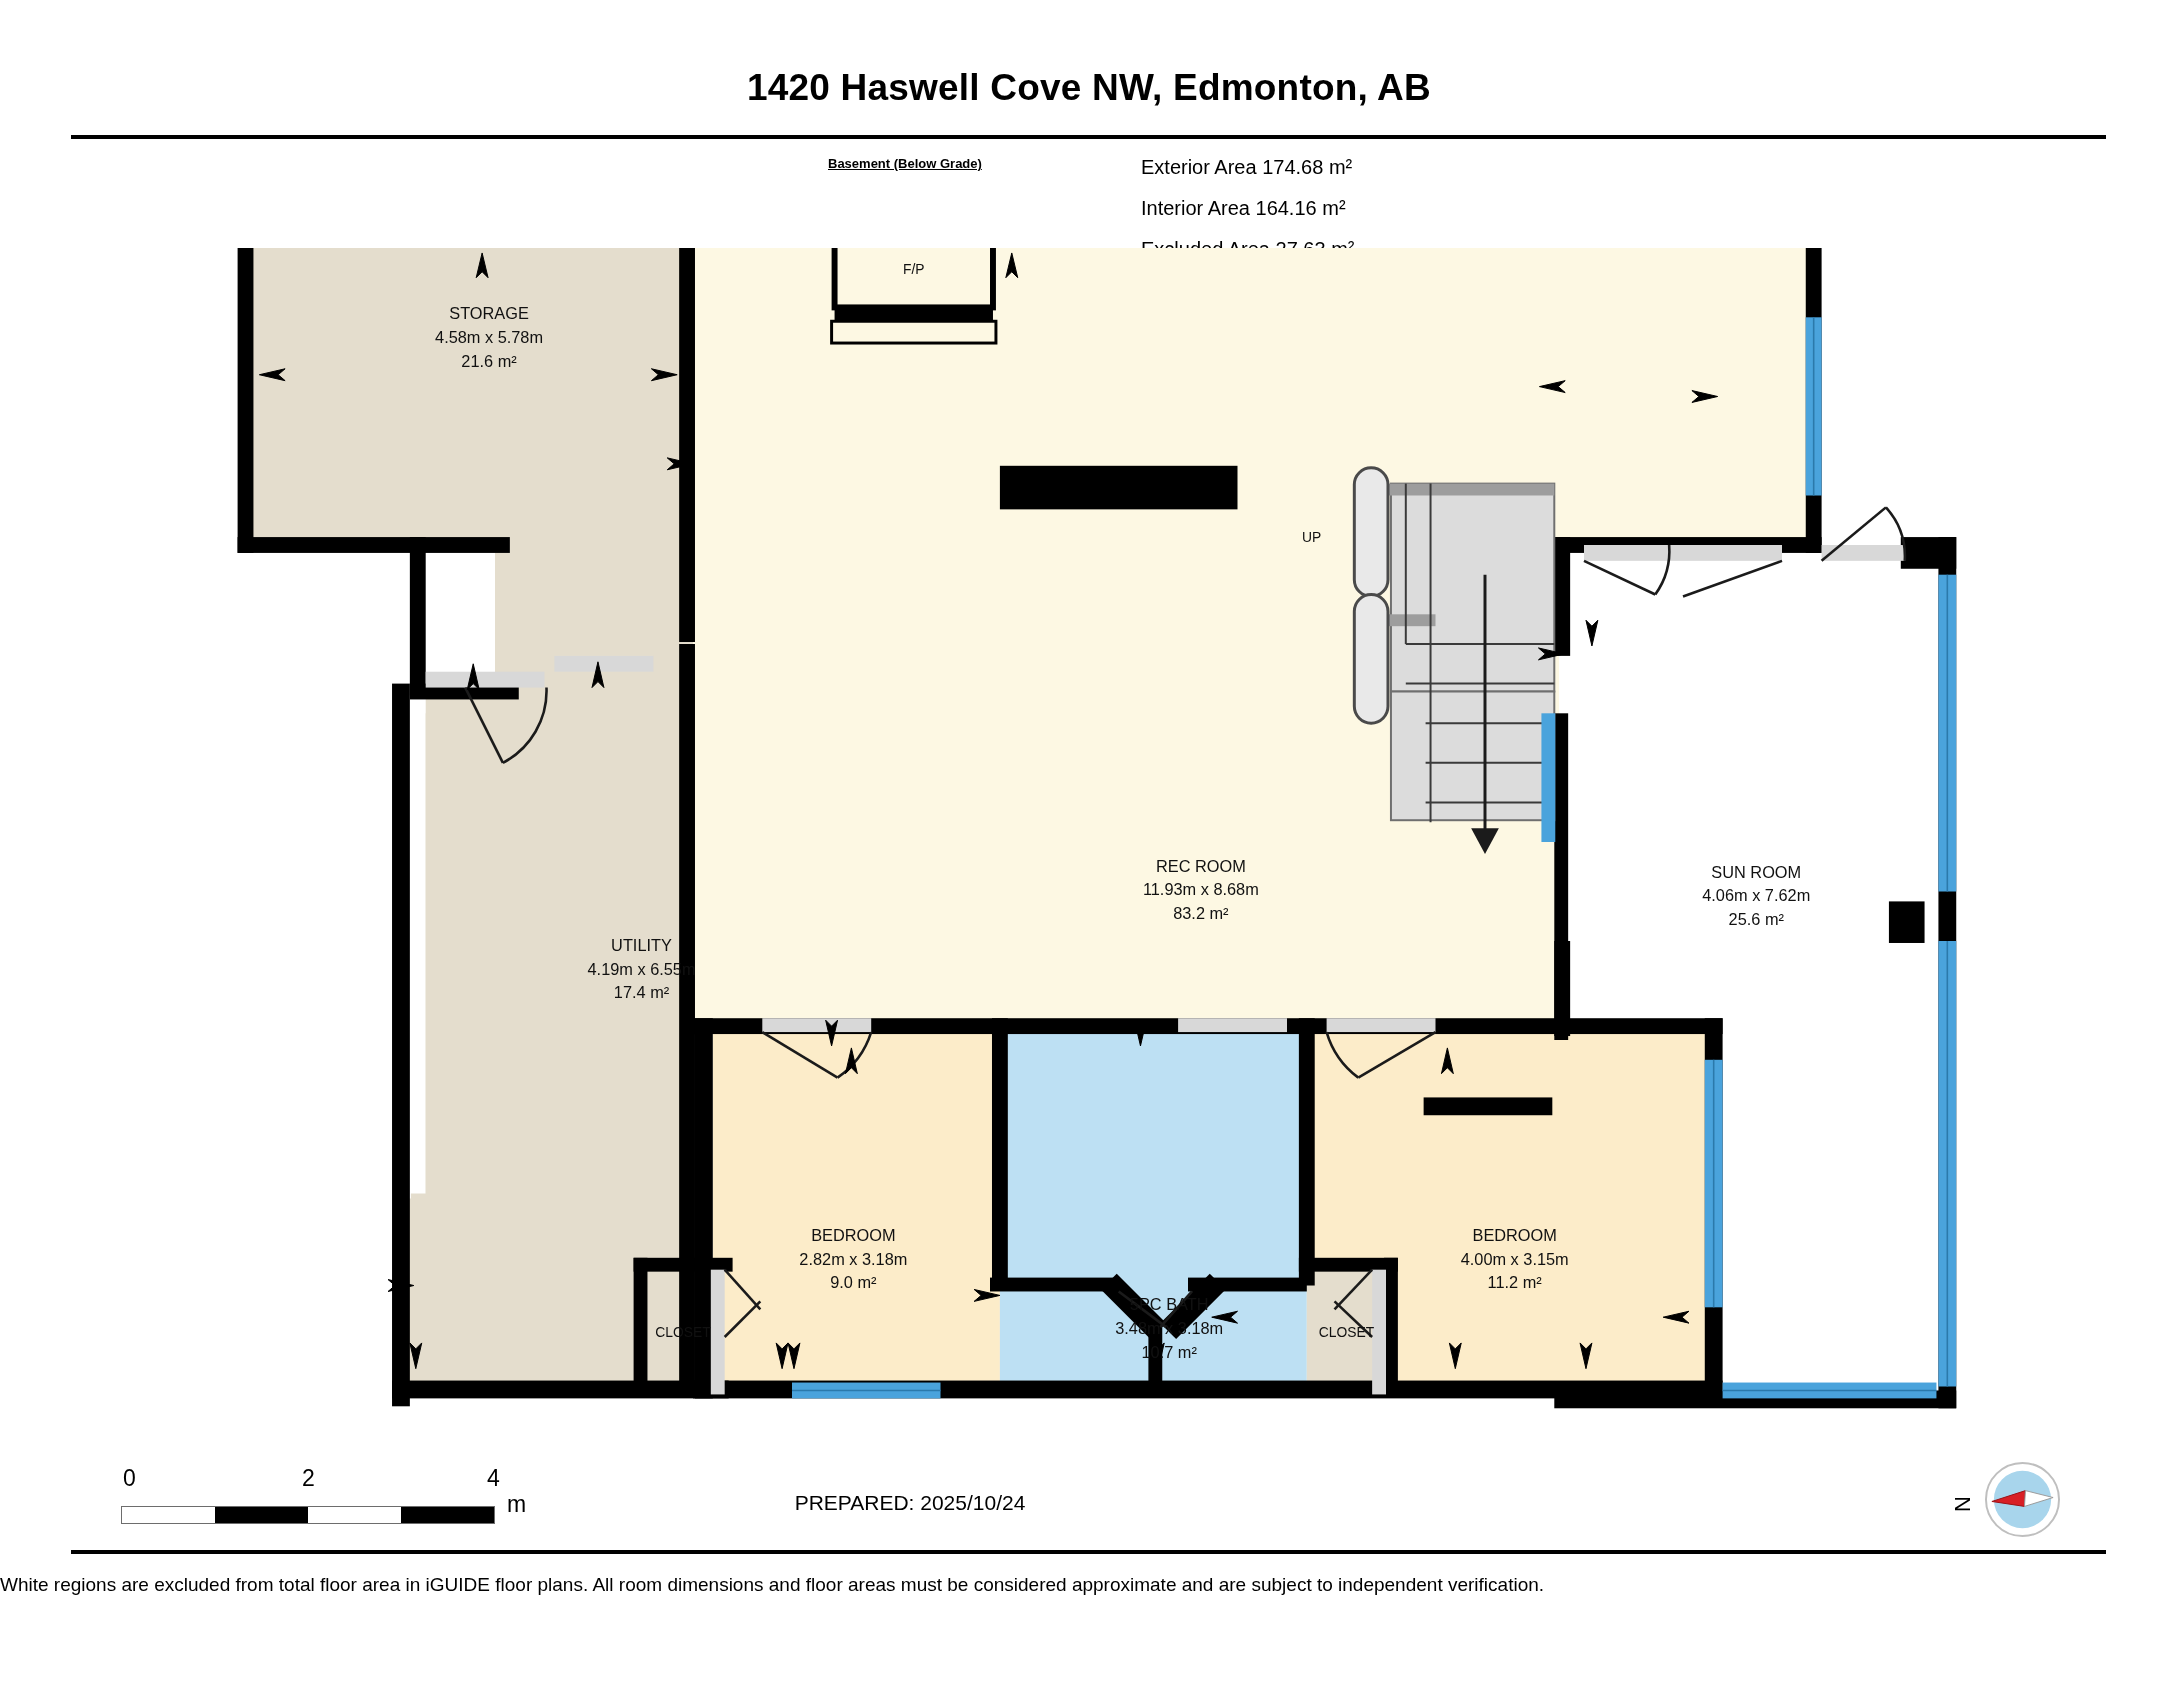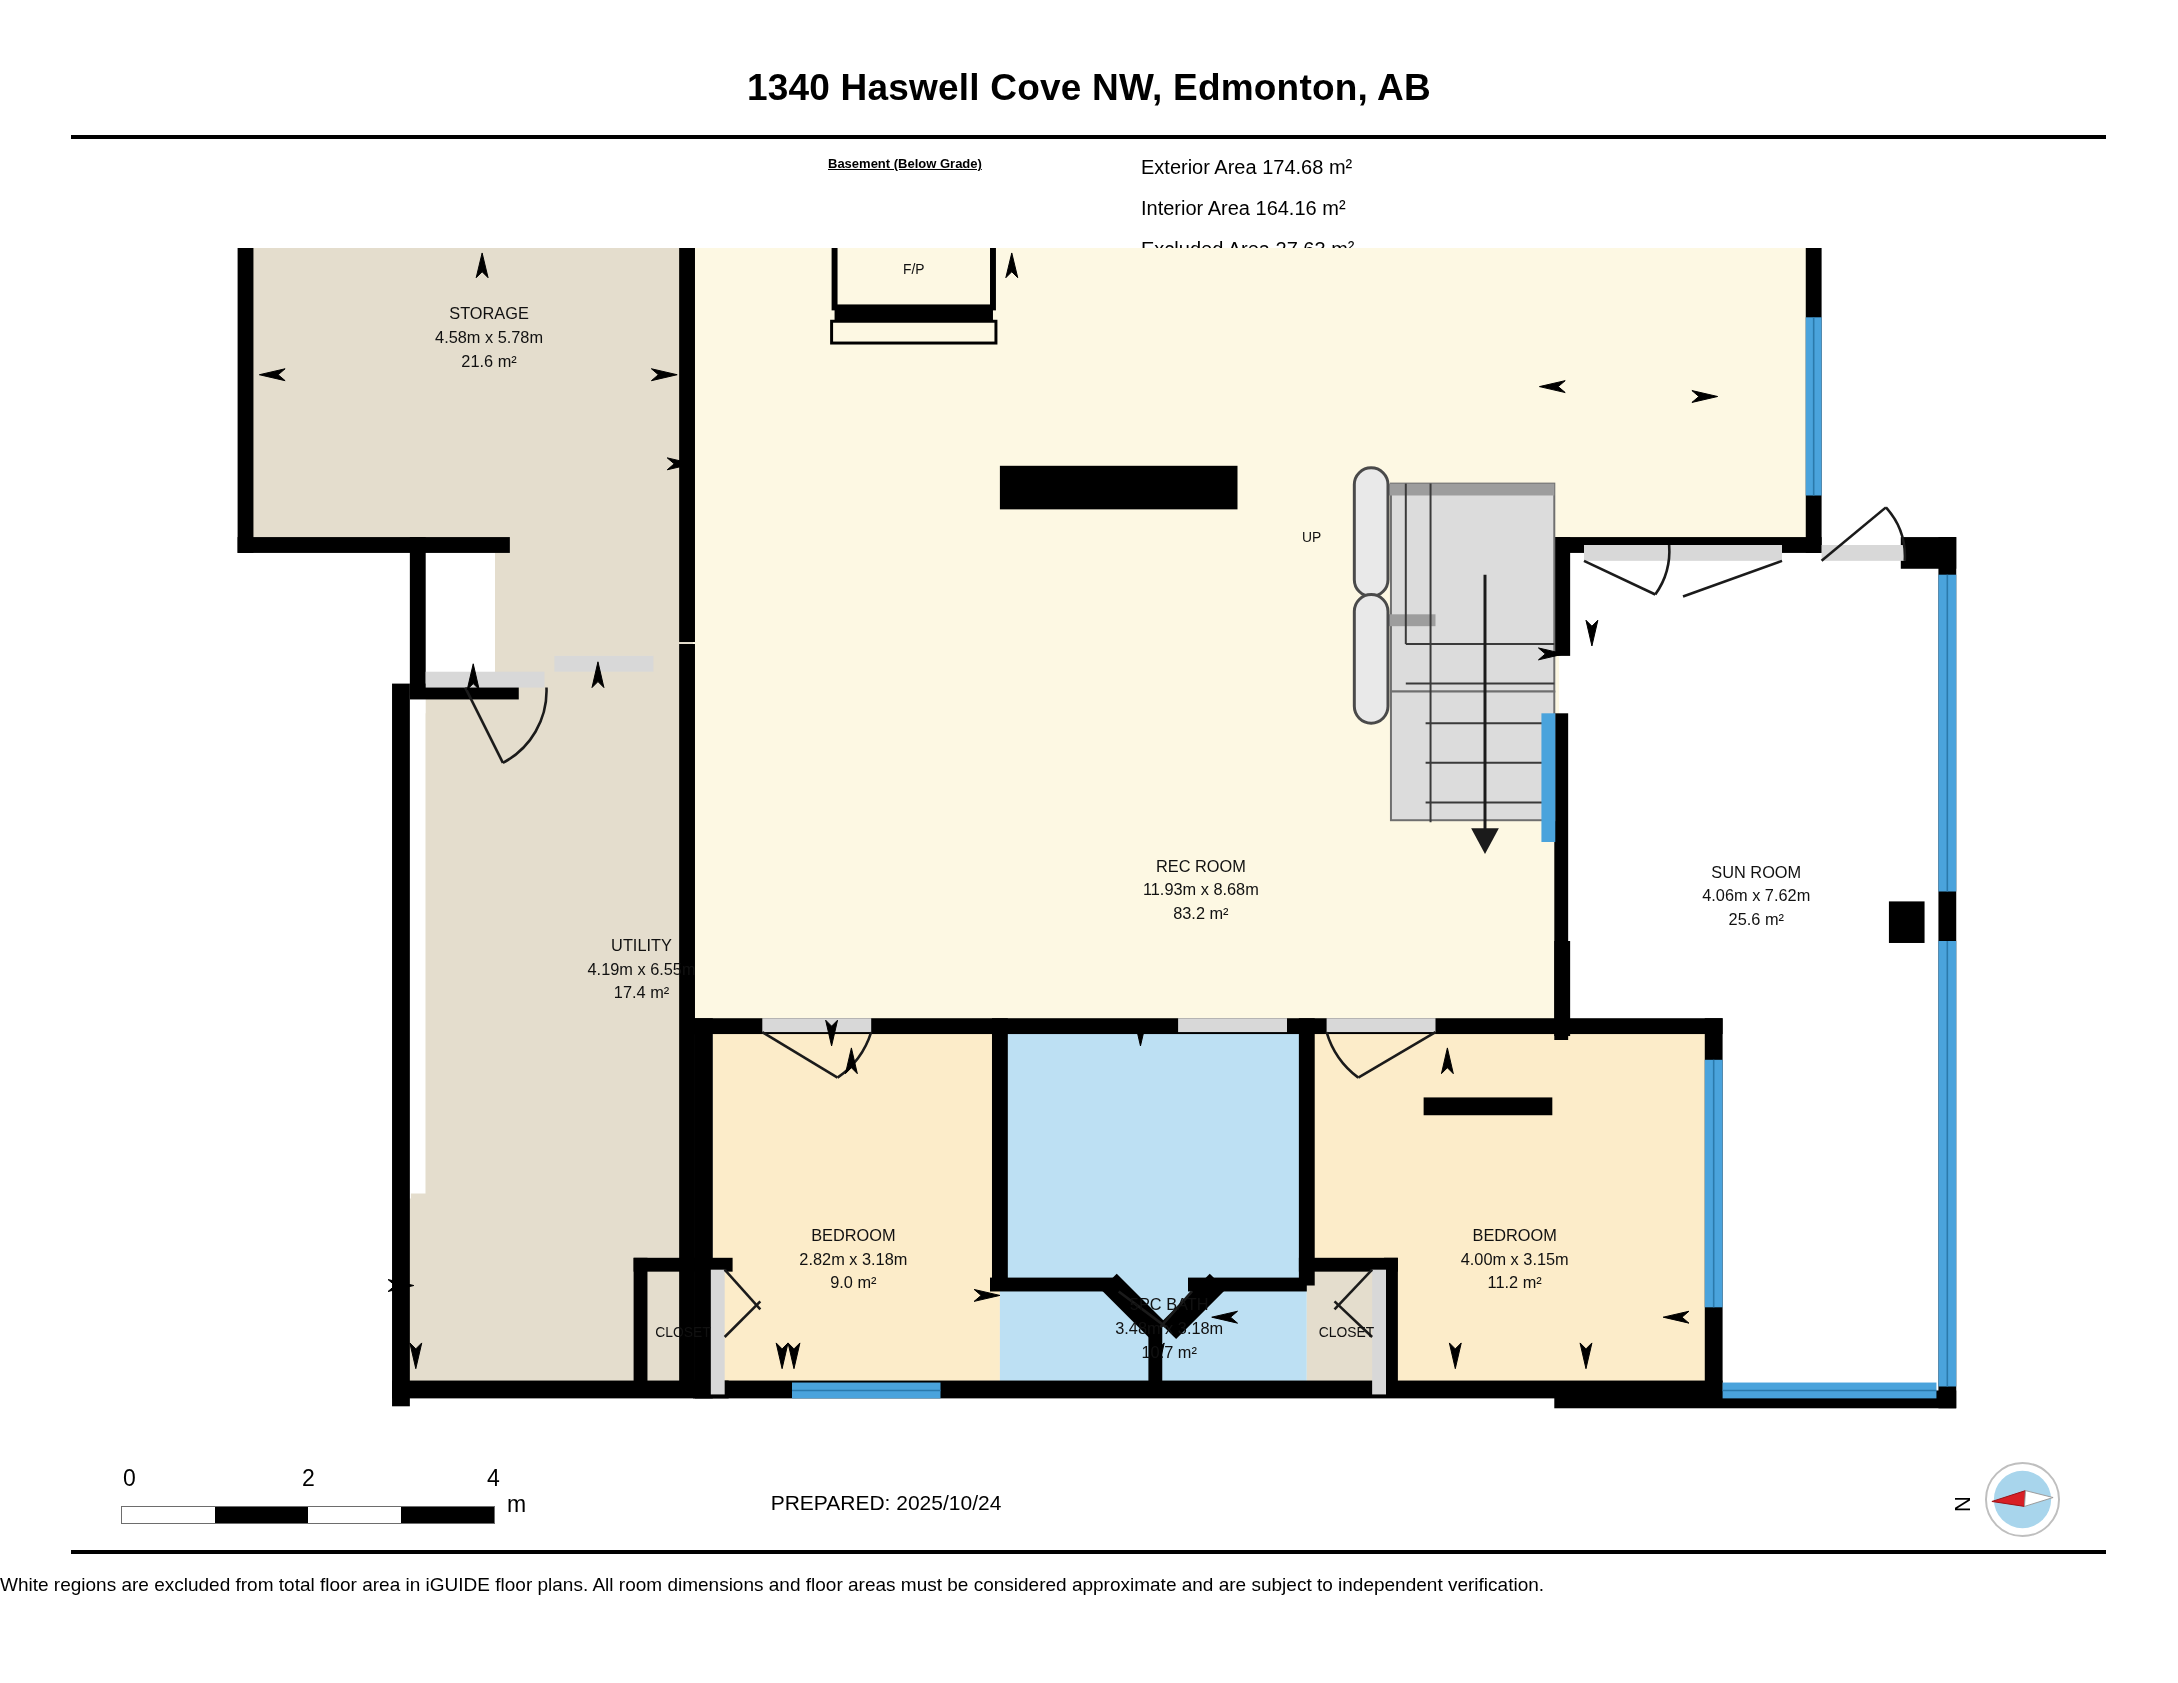--- a/index.html
+++ b/index.html
@@ -31,21 +31,21 @@
   #scale-bar{position:absolute;left:121px;top:1506px;width:374px;height:18px;
     border:1px solid #6d6d6d;box-sizing:border-box;display:flex;}
   .scale-seg{flex:1 1 25%;}
   .scale-seg.dark{background:#000;}
   .scale-seg.light{background:#fff;}
   .scale-tick{position:absolute;font-size:23px;top:1465px;}
   #scale-tick-0{left:123px;}
   #scale-tick-2{left:302px;}
   #scale-tick-4{left:487px;}
   #scale-unit{position:absolute;left:507px;top:1491px;font-size:23px;}
-  #prepared-date{position:absolute;left:0;top:1491px;width:1772px;text-align:center;font-size:21px;}
+  #prepared-date{position:absolute;left:0;top:1491px;width:1772px;text-align:center;font-size:21px;padding-left:24px;}
 
   #compass{position:absolute;left:1984px;top:1461px;width:77px;height:77px;}
   #compass-label{position:absolute;left:1955px;top:1491px;font-size:22px;
     transform:rotate(-90deg);transform-origin:center;}
 
   #footer-rule{position:absolute;left:71px;top:1550px;width:2035px;height:4px;background:#000;}
   #disclaimer{position:absolute;left:0;top:1574px;width:2178px;text-align:left;font-size:19px;}
 
   
   #floorplan{position:absolute;left:0;top:248px;width:2040px;height:1188px;}
@@ -57,21 +57,21 @@
   .rm-dim{font-size:16.5px;}
   .rm-area{font-size:16.5px;}
   .tiny-label{font-size:14px;text-anchor:middle;fill:#111;
     font-family:"Liberation Sans","DejaVu Sans",sans-serif;}
 </style>
 </head>
 <body>
 
 <div class="page">
 
-  <div id="plan-title">1340 Haswell Cove NW, Edmonton, AB</div>
+  <div id="plan-title">1420 Haswell Cove NW, Edmonton, AB</div>
   <div id="header-rule"></div>
 
   <div id="level-label">Basement (Below Grade)</div>
   <div class="area-line" id="area-exterior">Exterior Area 174.68 m²</div>
   <div class="area-line" id="area-interior">Interior Area 164.16 m²</div>
   <div class="area-line" id="area-excluded">Excluded Area 27.63 m²</div>
 
   <div id="floorplan">
   <svg width="2178" height="1188" viewBox="0 0 2200 1200" xmlns="http://www.w3.org/2000/svg">
 

